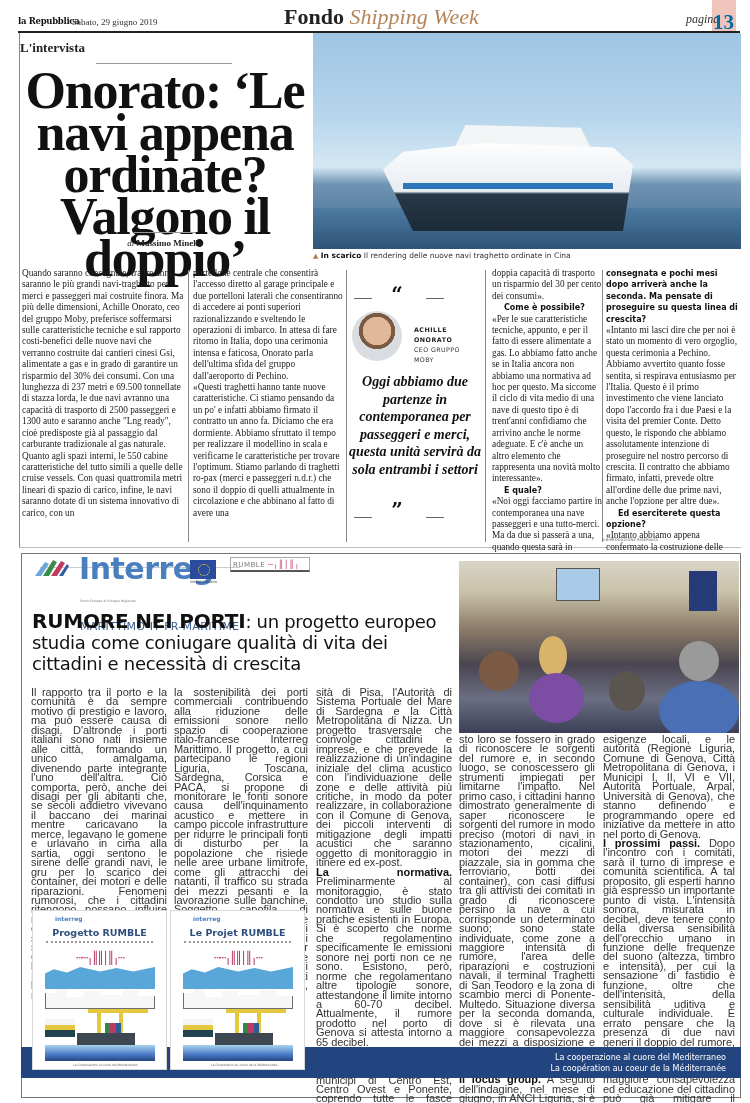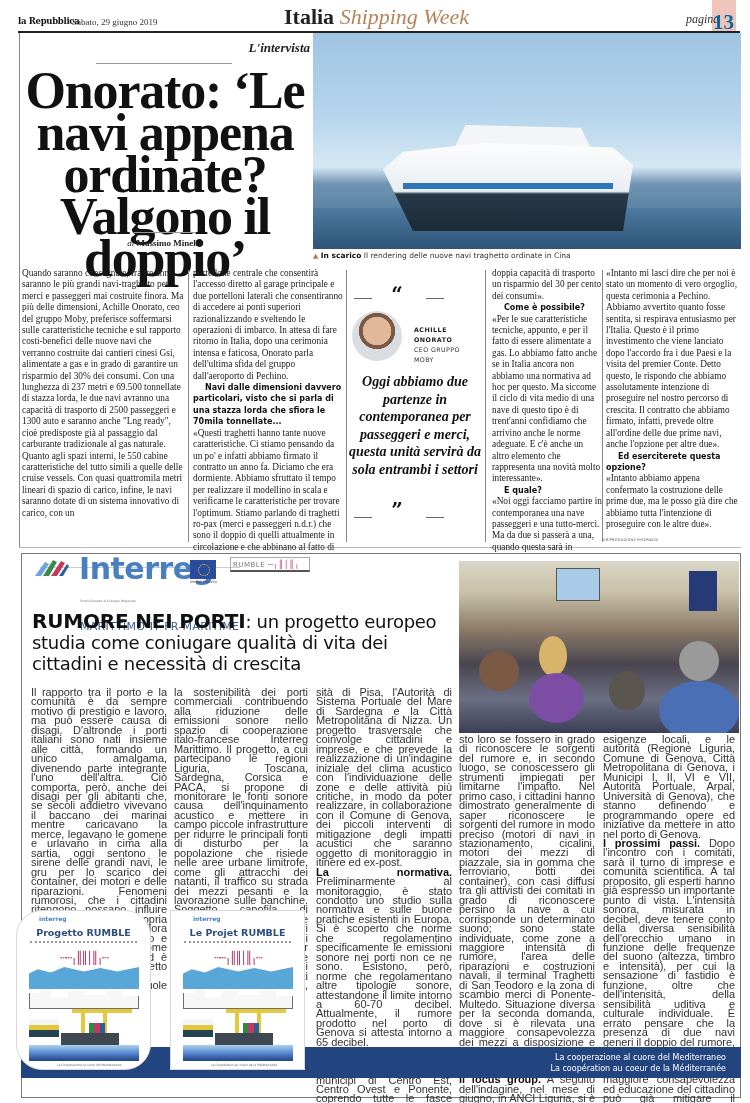--- a/index.html
+++ b/index.html
@@ -12,21 +12,21 @@
   .section-title { position: absolute; left: 284px; top: 4px; font-family: "Liberation Serif", serif; font-size: 22px; font-weight: bold; color: #222; white-space: nowrap; }
   .section-title .sub { font-style: italic; font-weight: normal; color: #b5845a; }
   .page-label { position: absolute; left: 686px; top: 12px; font-family: "Liberation Serif", serif; font-style: italic; font-size: 12px; color: #333; }
   .page-num { position: absolute; left: 713px; top: 10px; font-family: "Liberation Serif", serif; font-size: 21px; font-weight: bold; color: #0369a1; }
   .ribbon { position: absolute; left: 712px; top: 0; width: 24px; height: 52px; background: #e9b0a4; clip-path: polygon(0 0,100% 0,100% 100%,50% 82%,0 100%); opacity: .75; }
   .header-rule { position: absolute; left: 18px; top: 31px; width: 722px; height: 1.5px; background: #222; }
 
   
   .frame-left { position: absolute; left: 19px; top: 33px; width: 1px; height: 515px; background: #888; }
   .frame-bottom { position: absolute; left: 19px; top: 547px; width: 722px; height: 1px; background: #bbb; }
-  .kicker { position: absolute; left: 20px; top: 40px; width: 290px; text-align: right; font-family: "Liberation Serif", serif; font-style: italic; font-weight: bold; font-size: 13px; }
+  .kicker { position: absolute; left: 20px; top: 40px; width: 290px; text-align: left; font-family: "Liberation Serif", serif; font-weight: bold; font-size: 13px; }
   .kicker-rule { position: absolute; left: 96px; top: 63px; width: 136px; height: 1px; background: #999; }
   .headline { position: absolute; left: 20px; top: 70px; width: 290px; text-align: center; font-family: "Liberation Serif", serif; font-weight: bold; font-size: 52px; line-height: 42px; letter-spacing: -1.2px; color: #111; }
   .byline-rule { position: absolute; left: 134px; top: 232px; width: 62px; height: 1px; background: #999; }
   .byline { position: absolute; left: 20px; top: 238px; width: 290px; text-align: center; font-family: "Liberation Serif", serif; font-size: 9px; font-weight: bold; }
   .byline i { font-weight: normal; }
   .hero { position: absolute; left: 313px; top: 33px; width: 428px; height: 216px; overflow: hidden;
           background: linear-gradient(180deg, #9fc4e3 0%, #b8d6ec 40%, #d5e8f4 62%, #6f93b2 70%, #3f6a8e 100%); }
   .hero .ship-hull { position: absolute; left: 70px; top: 110px; width: 250px; height: 88px; background: linear-gradient(180deg,#fdfdfd 0%,#e8edf2 55%,#263849 58%,#1d2b38 100%); clip-path: polygon(0 30%, 8% 10%, 40% 0, 92% 5%, 100% 25%, 96% 100%, 12% 100%); }
   .hero .ship-deck { position: absolute; left: 130px; top: 92px; width: 150px; height: 28px; background: #f3f5f7; clip-path: polygon(6% 100%, 15% 0, 92% 10%, 100% 100%); }
   .hero .ship-stripe { position: absolute; left: 90px; top: 150px; width: 210px; height: 6px; background: #2d76b8; }
@@ -91,21 +91,21 @@
 
   .ad-footer { position: absolute; left: 21px; top: 1047px; width: 720px; height: 31px; background: #22447f; }
   .ad-footer-text { position: absolute; right: 24px; top: 1052px; text-align: right; font-family: "DejaVu Sans", sans-serif; font-size: 8px; line-height: 11px; color: #fff; }
 </style>
 </head>
 <body>
 
 <div class="masthead">la Repubblica</div>
 <div class="dateline">Sabato, 29 giugno 2019</div>
 <div class="section-title">
-  <span>Italia</span>
+  <span>Fondo</span>
   <span class="sub">Shipping Week</span>
 </div>
 <div class="ribbon"></div>
 <div class="page-label">pagina</div>
 <div class="page-num">13</div>
 <div class="header-rule"></div>
 
 <div class="frame-left"></div>
 <div class="frame-bottom"></div>
 <div class="kicker">L'intervista</div>
@@ -128,21 +128,20 @@
   <b>In scarico</b>
   <span>Il rendering delle nuove navi traghetto ordinate in Cina</span>
 </div>
 
 <div class="col" style="left:22px; top:268px; width:162px;">
   <p>Quando saranno consegnate, fra tre anni, saranno le più grandi navi-traghetto per merci e passeggeri mai costruite finora. Ma più delle dimensioni, Achille Onorato, ceo del gruppo Moby, preferisce soffermarsi sulle caratteristiche tecniche e sul rapporto costi-benefici delle nuove navi che verranno costruite dai cantieri cinesi Gsi, alimentate a gas e in grado di garantire un risparmio del 30% dei consumi. Con una lunghezza di 237 metri e 69.500 tonnellate di stazza lorda, le due navi avranno una capacità di trasporto di 2500 passeggeri e 1300 auto e saranno anche "Lng ready", cioè predisposte già al passaggio dal carburante tradizionale al gas naturale. Quanto agli spazi interni, le 550 cabine caratteristiche del tutto simili a quelle delle cruise vessels. Con quasi quattromila metri lineari di spazio di carico, infine, le navi saranno dotate di un sistema innovativo di carico, con un</p>
 </div>
 <div class="vrule" style="left:188px; top:270px; height:272px;"></div>
 <div class="col" style="left:193px; top:268px; width:150px;">
   <p>portellone centrale che consentirà l'accesso diretto al garage principale e due portelloni laterali che consentiranno di accedere ai ponti superiori razionalizzando e sveltendo le operazioni di imbarco. In attesa di fare ritorno in Italia, dopo una cerimonia intensa e faticosa, Onorato parla dell'ultima sfida del gruppo dall'aeroporto di Pechino.</p>
-  <p class="q ind">Navi dalle dimensioni davvero particolari, visto che si parla di una stazza lorda che sfiora le 70mila tonnellate...</p>
   <p>«Questi traghetti hanno tante nuove caratteristiche. Ci stiamo pensando da un po' e infatti abbiamo firmato il contratto un anno fa. Diciamo che era dormiente. Abbiamo sfruttato il tempo per realizzare il modellino in scala e verificarne le caratteristiche per trovare l'optimum. Stiamo parlando di traghetti ro-pax (merci e passeggeri n.d.r.) che sono il doppio di quelli attualmente in circolazione e che abbinano al fatto di avere una</p>
 </div>
 <div class="vrule" style="left:346px; top:270px; height:272px;"></div>
 
 <div class="pq-line" style="left:354px; top:298px;"></div>
 <div class="pull-quote-open">“</div>
 <div class="pq-line" style="left:426px; top:298px;"></div>
 <div class="avatar"></div>
 <div class="person-name">
   <div>ACHILLE</div>
@@ -161,20 +160,21 @@
 <div class="col" style="left:492px; top:268px; width:110px;">
   <p>doppia capacità di trasporto un risparmio del 30 per cento dei consumi».</p>
   <p class="q ind">Come è possibile?</p>
   <p>«Per le sue caratteristiche tecniche, appunto, e per il fatto di essere alimentate a gas. Lo abbiamo fatto anche se in Italia ancora non abbiamo una normativa ad hoc per questo. Ma siccome il ciclo di vita medio di una nave di questo tipo è di trent'anni confidiamo che arrivino anche le norme adeguate. E c'è anche un altro elemento che rappresenta una novità molto interessante».</p>
   <p class="q ind">E quale?</p>
   <p>«Noi oggi facciamo partire in contemporanea una nave passeggeri e una tutto-merci. Ma da due si passerà a una, quando questa sarà in esercizio».</p>
   <p class="q ind">Vi siete affidati ai cantieri cinesi Gsi e avete appena dato il via all'impostazione della prima nave, a Guangzhou. Fra trentasei vi sarà</p>
 </div>
 <div class="vrule" style="left:602px; top:270px; height:272px;"></div>
 <div class="col" style="left:606px; top:268px; width:135px;">
+  <p class="q">consegnata e pochi mesi dopo arriverà anche la seconda. Ma pensate di proseguire su questa linea di crescita?</p>
   <p>«Intanto mi lasci dire che per noi è stato un momento di vero orgoglio, questa cerimonia a Pechino. Abbiamo avvertito quanto fosse sentita, si respirava entusiasmo per l'Italia. Questo è il primo investimento che viene lanciato dopo l'accordo fra i due Paesi e la visita del premier Conte. Detto questo, le rispondo che abbiamo assolutamente intenzione di proseguire nel nostro percorso di crescita. Il contratto che abbiamo firmato, infatti, prevede oltre all'ordine delle due prime navi, anche l'opzione per altre due».</p>
   <p class="q ind">Ed eserciterete questa opzione?</p>
   <p>«Intanto abbiamo appena confermato la costruzione delle prime due, ma le posso già dire che abbiamo tutta l'intenzione di proseguire con le altre due».</p>
 </div>
 <div class="copyright">©RIPRODUZIONE RISERVATA</div>
 
 <div class="ad"></div>
 <div class="ad-divider"></div>
 <svg class="ad-logo-birds" viewBox="0 0 36 20">
   <path d="M2 18 L12 4 L16 6 L8 18 Z" fill="#6aa7d8"></path>
@@ -223,21 +223,21 @@
   <span>sto loro se fossero in grado di riconoscere le sorgenti del rumore e, in secondo luogo, se conoscessero gli strumenti impiegati per limitarne l'impatto. Nel primo caso, i cittadini hanno dimostrato generalmente di saper riconoscere le sorgenti del rumore in modo preciso (motori di navi in stazionamento, cicalini, motori dei mezzi di piazzale, sia in gomma che ferroviario, botti dei container), con casi diffusi tra gli attivisti dei comitati in grado di riconoscere persino la nave a cui corrisponde un determinato suono; sono state individuate, come zone a maggiore intensità di rumore, l'area delle riparazioni e costruzioni navali, il terminal Traghetti di San Teodoro e la zona di scambio merci di Ponente-Multedo. Situazione diversa per la seconda domanda, dove si è rilevata una maggiore consapevolezza dei mezzi a disposizione e della conoscenza delle competenze specifiche in materia.</span><br>
   <b>Il focus group.</b><span> A seguito dell'indagine, nel mese di giugno, in ANCI Liguria, si è tenuto un incontro con i comitati di cittadini interessati al tema del rumore da sorgenti site nelle aree portuali di Genova dal titolo "Apriamo le orecchie - monitoraggio punto zero". Presenti i comitati FondAzione PRimA'vera, Comitato per Palmaro, Comitato per Prà. L'incontro ha permesso un primo confronto tra i cittadini, appunto, portatori delle</span>
 </div>
 <div class="acol" style="left:603px; top:735px; width:132px;">
   <span>esigenze locali, e le autorità (Regione Liguria, Comune di Genova, Città Metropolitana di Genova, i Municipi I, II, VI e VII, Autorità Portuale, Arpal, Università di Genova), che stanno definendo e programmando opere ed iniziative da mettere in atto nel porto di Genova.</span><br>
   <b>I prossimi passi.</b><span> Dopo l'incontro con i comitati, sarà il turno di imprese e comunità scientifica. A tal proposito, gli esperti hanno già espresso un importante punto di vista. L'intensità sonora, misurata in decibel, deve tenere conto della diversa sensibilità dell'orecchio umano in funzione delle frequenze del suono (altezza, timbro e intensità), per cui la sensazione di fastidio è funzione, oltre che dell'intensità, della sensibilità uditiva e culturale individuale. È errato pensare che la presenza di due navi generi il doppio del rumore, poiché nella realtà i decibel non si sommano: per questo anche una maggiore consapevolezza ed educazione del cittadino può già mitigare il problema. D'altronde la conformazione stessa di Genova crea un cono naturale, generando un rimbombo del suono a causa della conformazione appenninica e della propagazione del mare. Per affrontare questo problema la futura nuova diga foranea potrebbe rivelarsi una soluzione decisiva, ma che richiederà tempo.</span>
 </div>
 
 <div class="ad-footer"></div>
 
-<div class="poster" style="left:16px;border-radius:26px;">
+<div class="poster" style="left:32px;">
   <div class="pl">interreg</div>
   <div class="pt">Progetto RUMBLE</div>
   <div class="ps"></div>
   <div class="wave">┄┄╷║║│║╷┄</div>
   <div class="sky"></div>
   <div class="city"></div>
   <div class="crane"></div>
   <div class="crane2"></div>
   <div class="crane3"></div>
   <div class="boxes"></div>

